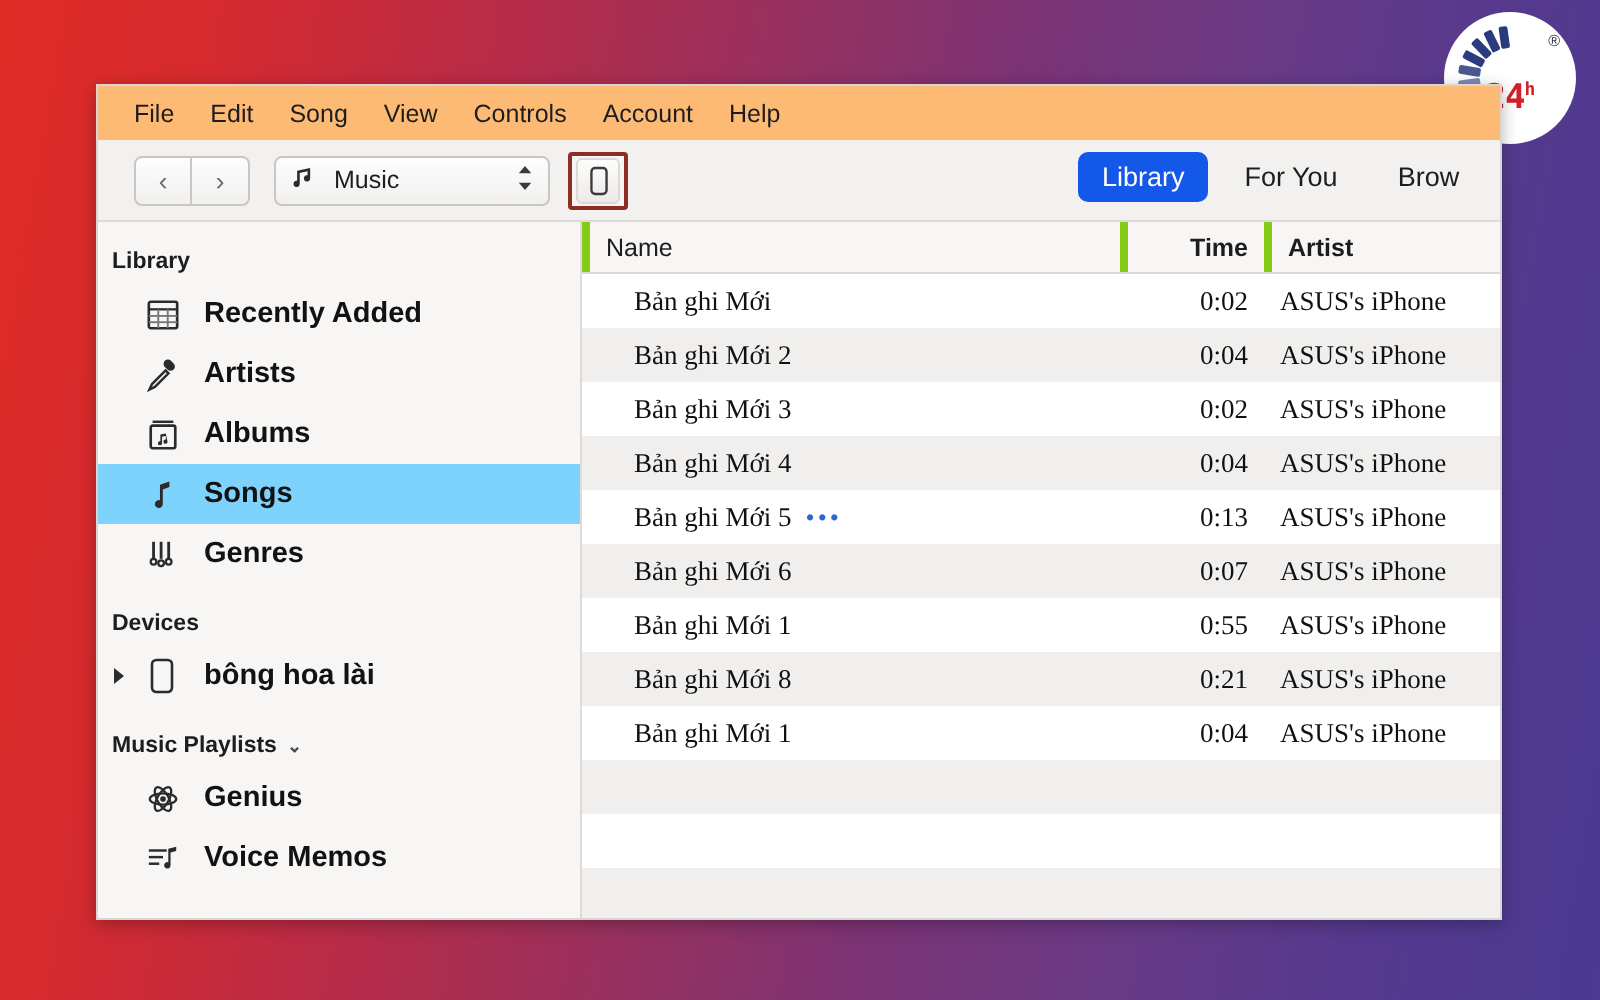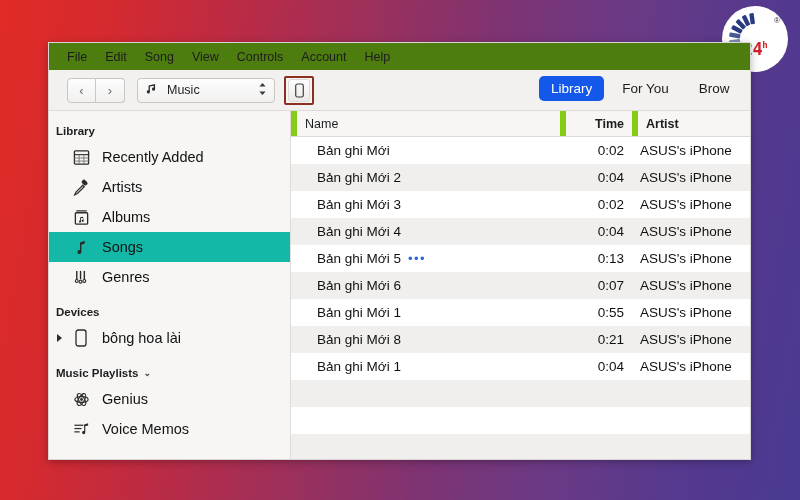--- a/index.html
+++ b/index.html
@@ -47,21 +47,21 @@
     background: #f4f3f2;
     border: 1px solid #d8d5d2;
     box-shadow: 0 2px 8px rgba(0,0,0,0.28);
     overflow: hidden;
     display: flex; flex-direction: column;
   }
 
   
   .menubar {
     height: 27px;
-    background: #4d7c0f;
+    background: #fdba74;
     display: flex; align-items: center;
     padding-left: 9px;
     flex: 0 0 auto;
   }
   .menu-item {
     font-size: 12.5px; color: #1d1d1d;
     padding: 2px 9px;
     white-space: nowrap;
     cursor: default;
   }
@@ -144,23 +144,23 @@
   .side-head {
     font-size: 11.5px; font-weight: bold; color: #1d1d1d;
     padding: 6px 0 5px 7px;
     display: flex; align-items: center;
   }
   .side-head .caret { margin-left: 5px; font-size: 9px; color: #4a4a4a; }
   .side-row {
     height: 30px;
     display: flex; align-items: center;
     padding-left: 20px;
-    font-size: 14.5px; color: #121212;
-  }
-  .side-row.selected { background: #14b8a6; }
+    font-size: 14.5px; color: #121212; font-weight: bold;
+  }
+  .side-row.selected { background: #7dd3fc; }
   .side-row .ic {
     width: 24px; margin-right: 9px;
     display: flex; align-items: center; justify-content: center;
     flex: 0 0 auto;
   }
   .side-row .tx { white-space: nowrap; }
   .disclosure {
     position: absolute; left: 8px;
     width: 0; height: 0;
     border-left: 5px solid #2b2b2b;
@@ -173,30 +173,31 @@
   .tracks { flex: 1; background: #ffffff; display: flex; flex-direction: column; min-width: 0; }
   .thead {
     height: 26px;
     background: #f7f6f5;
     border-bottom: 1px solid #dcd9d6;
     display: flex; align-items: center;
     font-size: 12.5px; color: #1d1d1d;
     flex: 0 0 auto;
   }
   .th { display: flex; align-items: center; height: 100%; padding: 0 8px; }
-  .th.sep { border-left: 6px solid #84cc16; text-align: right; }
+  .th.sep { border-left: 4px solid #84cc16; text-align: right; }
   .th-name { flex: 1; min-width: 0; }
   .th-time { width: 72px; justify-content: flex-end; padding-right: 8px; font-weight: bold; }
   .th-artist { width: 118px; font-weight: bold; }
 
   .trow {
     height: 27px;
     display: flex; align-items: center;
     font-size: 13.5px; color: #111;
     flex: 0 0 auto;
+    font-family: Liberation Serif, serif;
   }
   .trow.alt { background: #f0efee; }
   .td { padding: 0 8px; display: flex; align-items: center; height: 100%; }
   .td-name { flex: 1; min-width: 0; padding-left: 26px; white-space: nowrap; }
   .td-time { width: 72px; justify-content: flex-end; padding-right: 8px; }
   .td-artist { width: 118px; white-space: nowrap; overflow: hidden; }
   .dots {
     margin-left: 7px; color: #2a68d8;
     font-size: 13px; letter-spacing: 1.5px; line-height: 1;
   }

